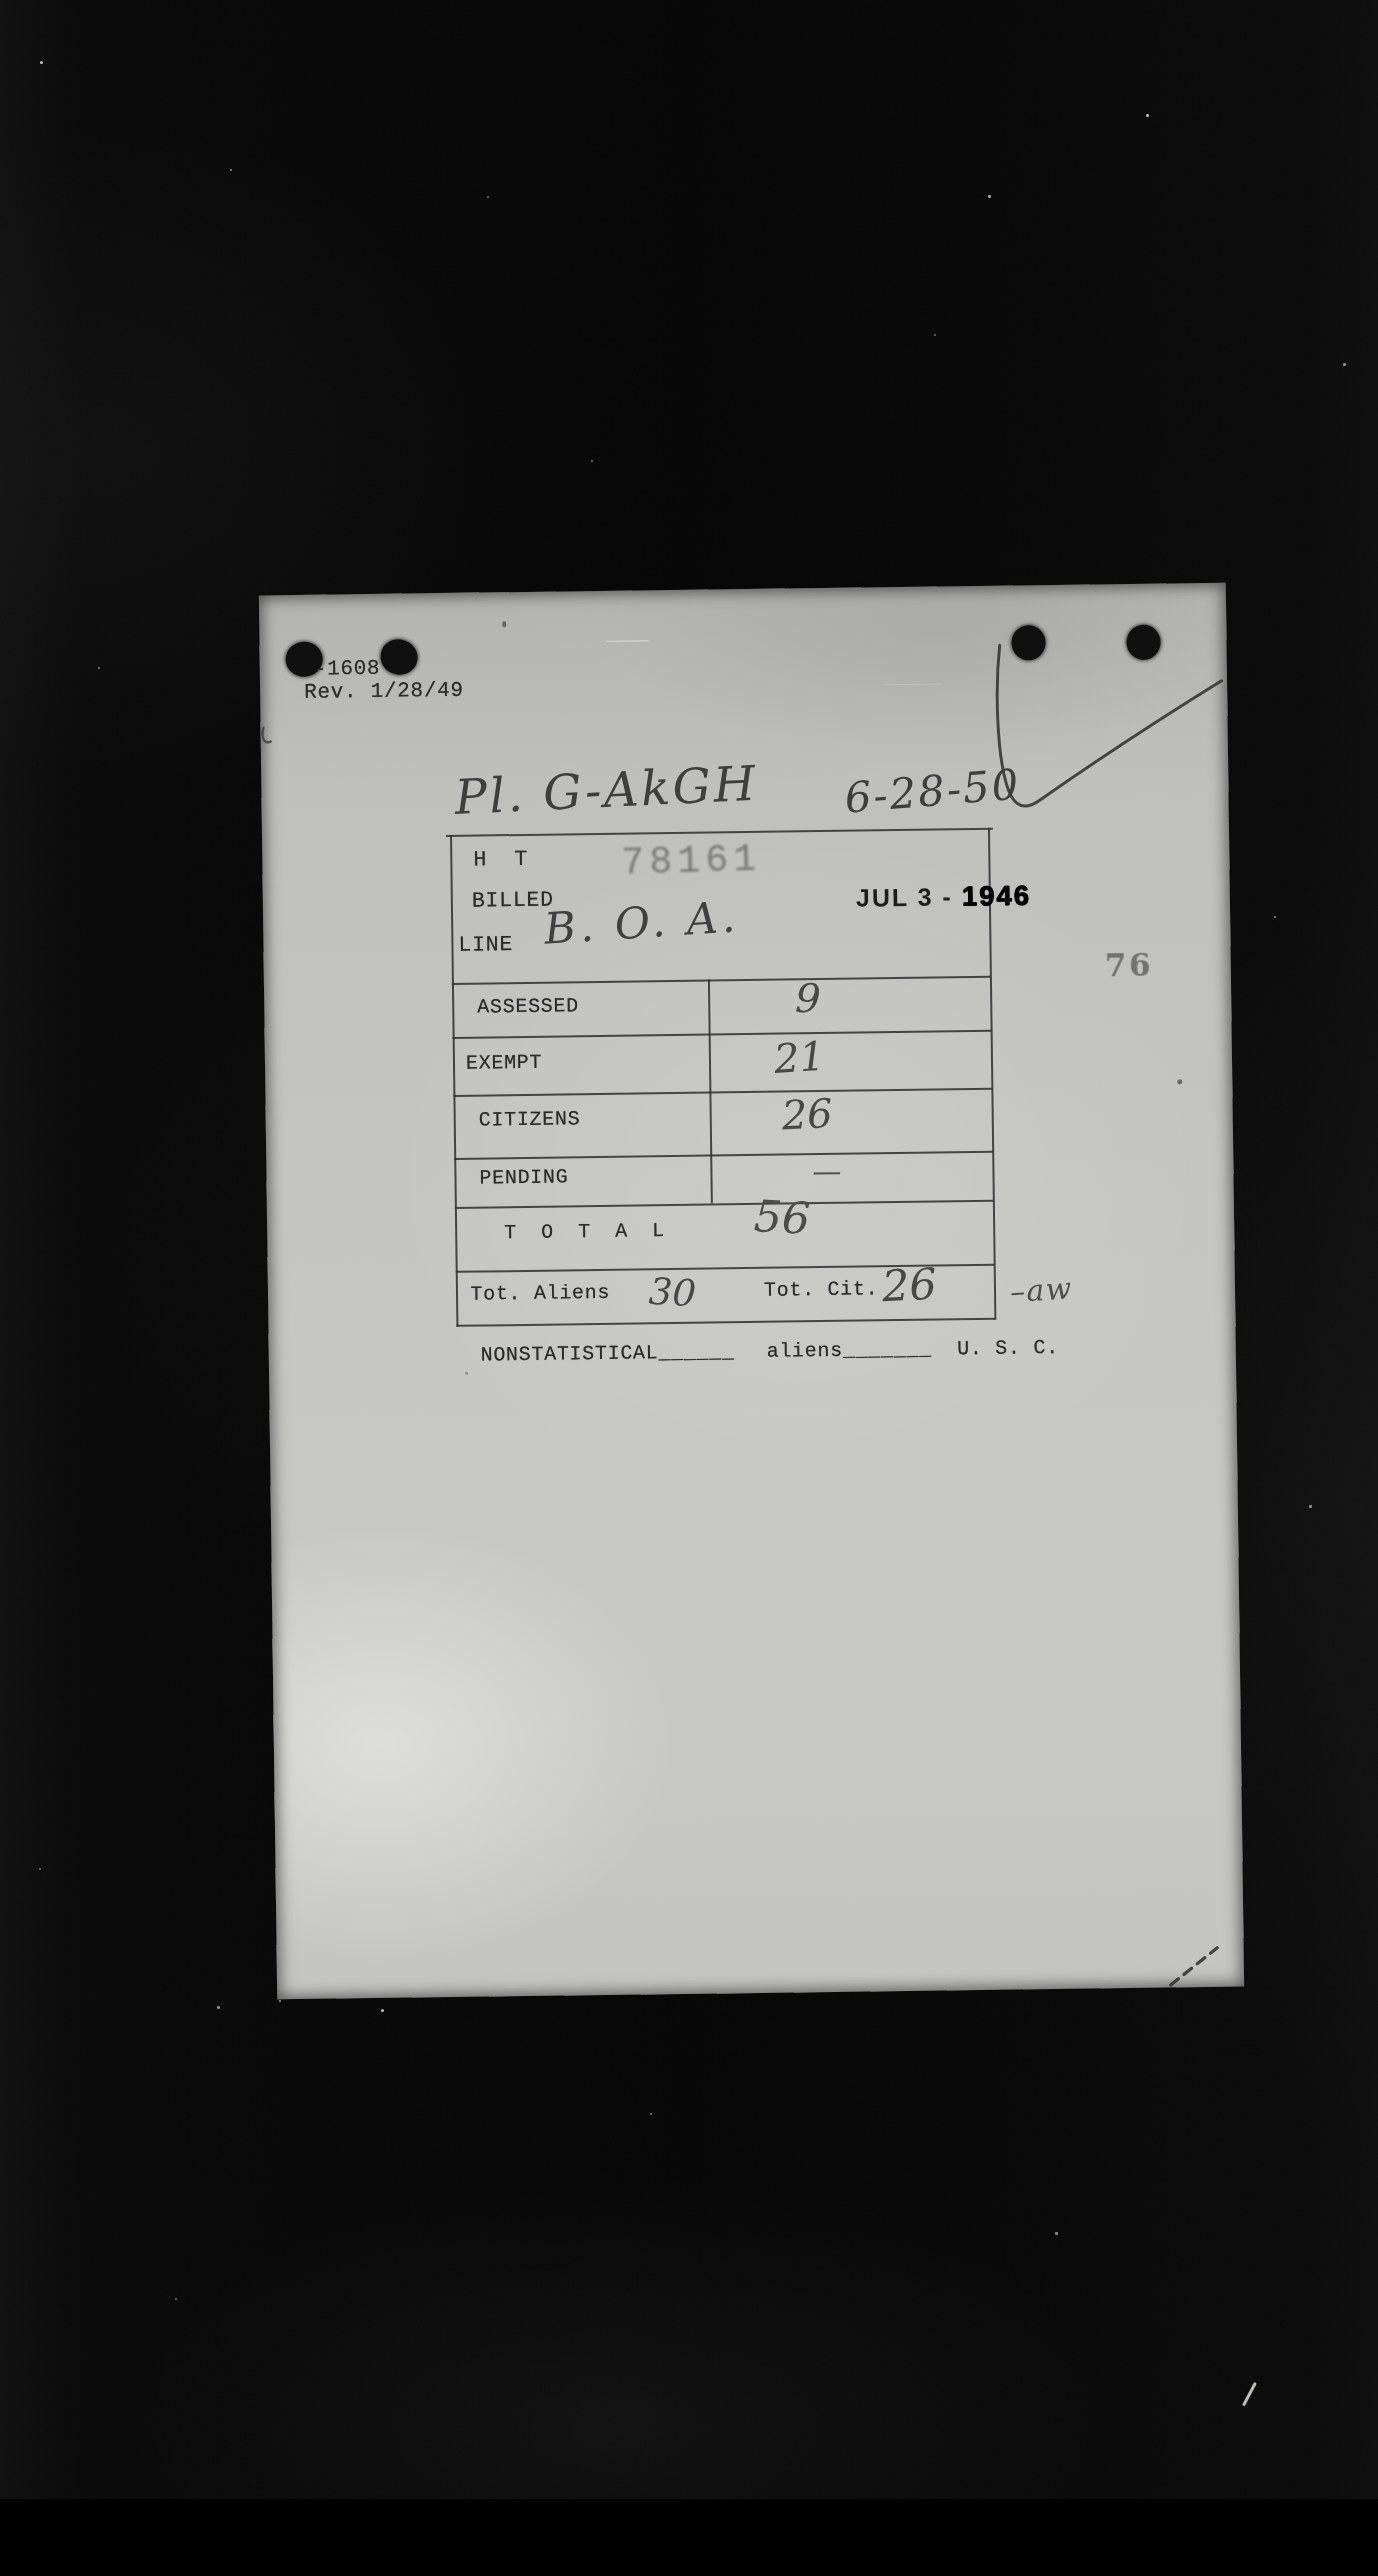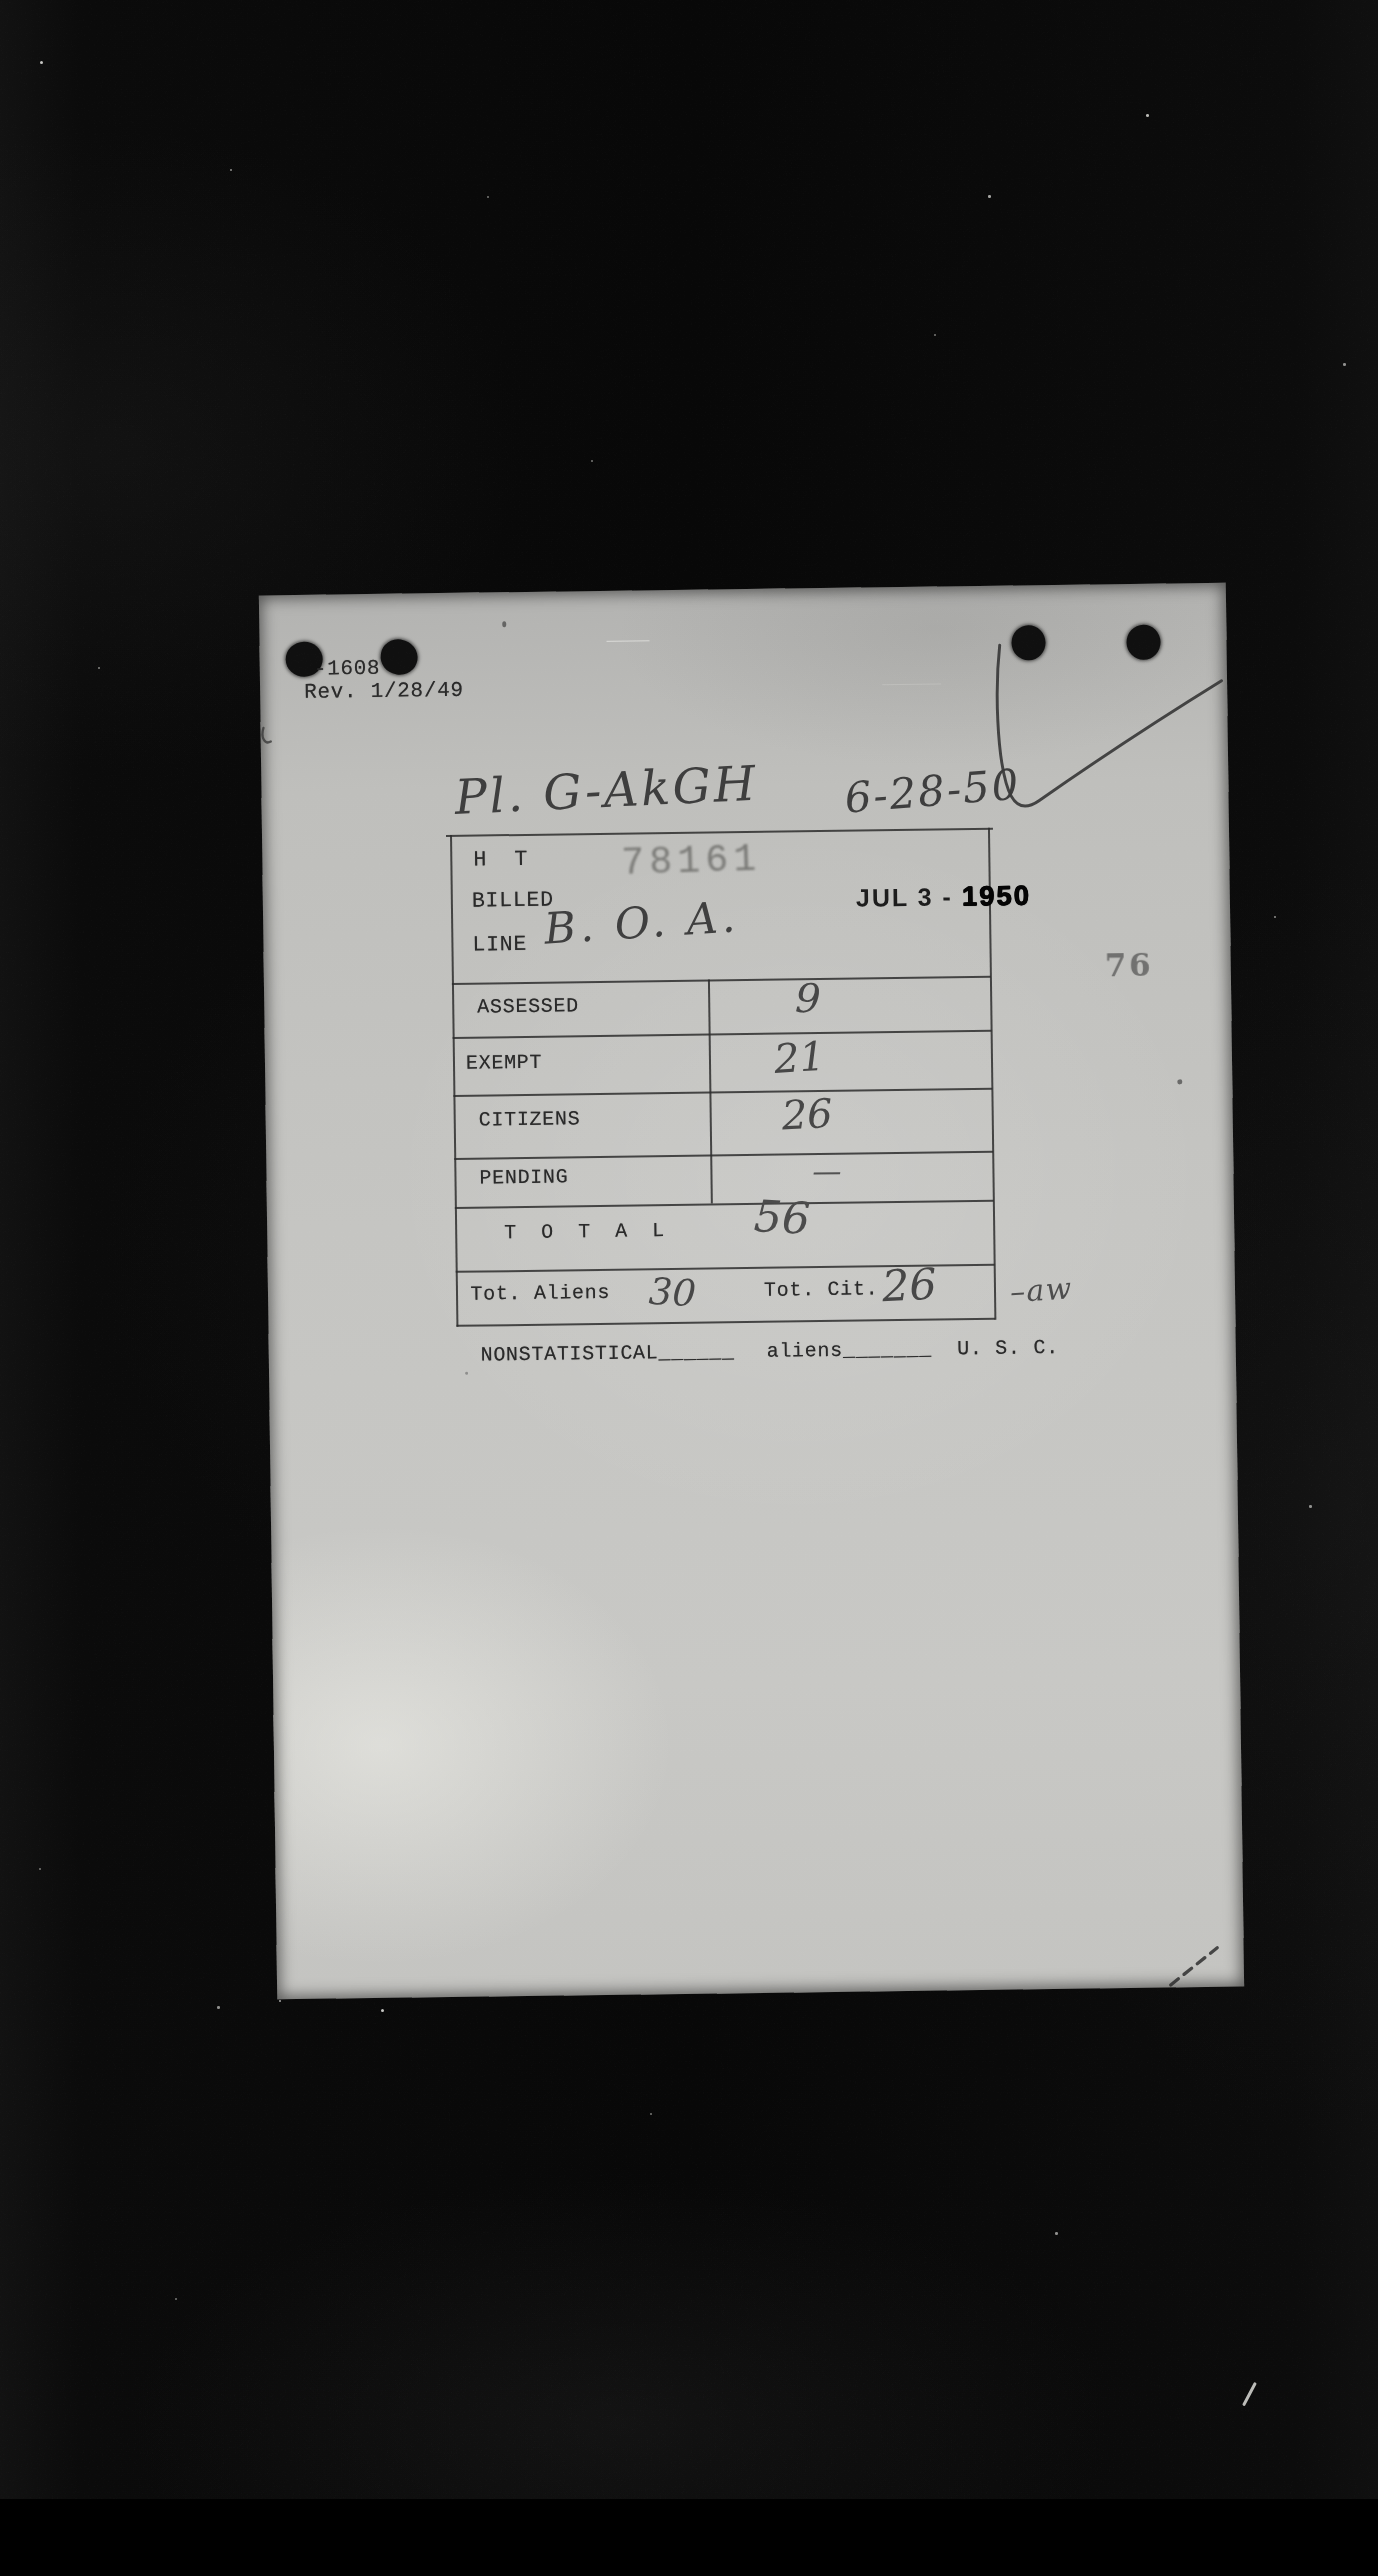--- a/index.html
+++ b/index.html
@@ -118,22 +118,22 @@
       <div class="hline" style="top:372px;"></div>
       <div class="hline" style="top:436px;"></div>
       <div class="hline" style="top:490px;"></div>
       <div class="vline" style="left:0;top:0;height:492px;"></div>
       <div class="vline" style="left:538px;top:0;height:492px;"></div>
       <div class="vline" style="left:256px;top:148px;height:224px;"></div>
 
       <div class="typed" style="left:23px;top:13px;font-size:21.6px;">H  T</div>
       <div class="stamp-faded" style="left:171px;top:7.8px;font-size:38px;transform:rotate(-1deg);">78161</div>
       <div class="typed" style="left:21px;top:54px;font-size:21.6px;">BILLED</div>
-      <div class="stamp-dark" style="left:405px;top:52px;font-size:25px;"><span>JUL 3 - </span><span class="year">1950</span></div>
-      <div class="typed" style="left:21px;top:98px;font-size:21.6px;">LINE</div>
+      <div class="stamp-dark" style="left:405px;top:52px;font-size:25px;"><span>JUL 3 - </span><span class="year">1946</span></div>
+      <div class="typed" style="left:7px;top:98px;font-size:21.6px;">LINE</div>
       <div class="hand" style="left:93px;top:65px;font-size:43px;color:#3f3f3f;transform:rotate(-3deg);letter-spacing:3.9px;">B. O. A.</div>
 
       <div class="typed" style="left:25px;top:161px;font-size:20px;">ASSESSED</div>
       <div class="hand" style="left:343px;top:145px;font-size:40px;transform:rotate(3deg);">9</div>
 
       <div class="typed" style="left:13px;top:217px;font-size:20px;">EXEMPT</div>
       <div class="hand" style="left:321px;top:204px;font-size:40px;transform:rotate(-3deg);">21</div>
 
       <div class="typed" style="left:25px;top:274px;font-size:20px;">CITIZENS</div>
       <div class="hand" style="left:328px;top:261px;font-size:40px;transform:rotate(-2deg);">26</div>

